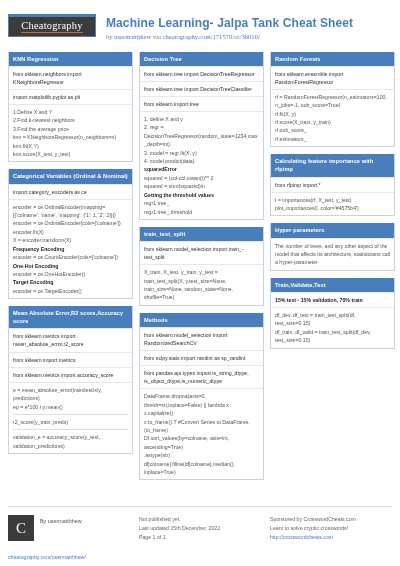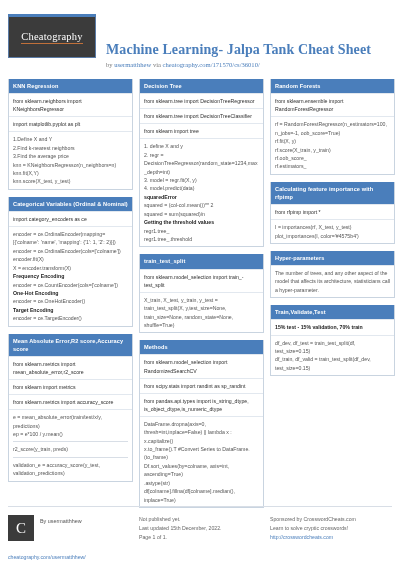--- a/index.html
+++ b/index.html
@@ -8,42 +8,41 @@
     background: #ffffff;
     font-family: "Liberation Sans", sans-serif;
     color: #333;
     overflow: hidden;
   }
   .page { width: 400px; height: 566px; position: relative; padding: 0 8px; }
 
   
   .header { display: flex; align-items: flex-start; padding: 14px 0 10px 0; gap: 10px; }
   .logo-box {
-    width: 88px; height: 44px;
+    width: 88px; height: 23px;
     background: #3b3b3b;
     border: 1px solid #5a7ba6;
     border-top-width: 3px; border-top-color: #4a7ebb;
     display: flex; align-items: center; justify-content: center;
     flex: 0 0 auto;
   }
   .logo-text {
     color: #ffffff;
     font-family: "Liberation Serif", serif;
     font-size: 10.5px;
     letter-spacing: .2px;
     border-bottom: 1px solid #c0703a;
     padding-bottom: 1px;
   }
   .titles { padding-top: 2px; }
   .sheet-title {
-    font-family: Liberation Serif, serif;
-    font-size: 14px; font-weight: bold;
+    font-family: Liberation Sans, sans-serif;
+    font-size: 12px; font-weight: bold;
     color: #4a7ebb; letter-spacing: .1px;
     line-height: 1.25;
-    margin-top: 25px;
   }
   .sheet-sub {
     font-family: "Liberation Serif", serif;
     font-size: 6.6px; color: #7d7d7d;
     margin-top: 2px; line-height: 1.3;
   }
   .sheet-sub .lnk { color: #4a7ebb; }
 
   
   .columns { display: flex; gap: 6px; align-items: flex-start; }

